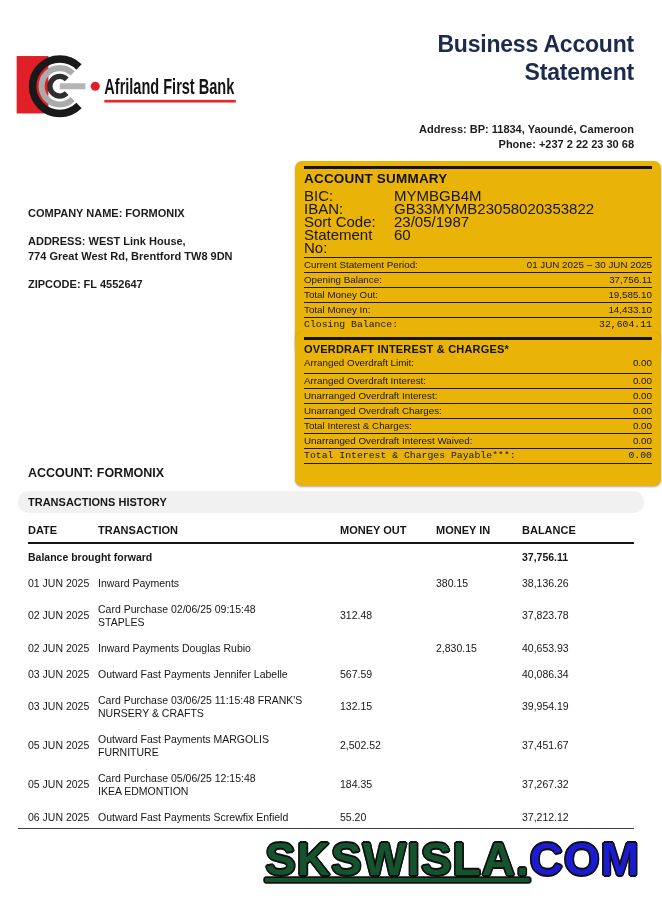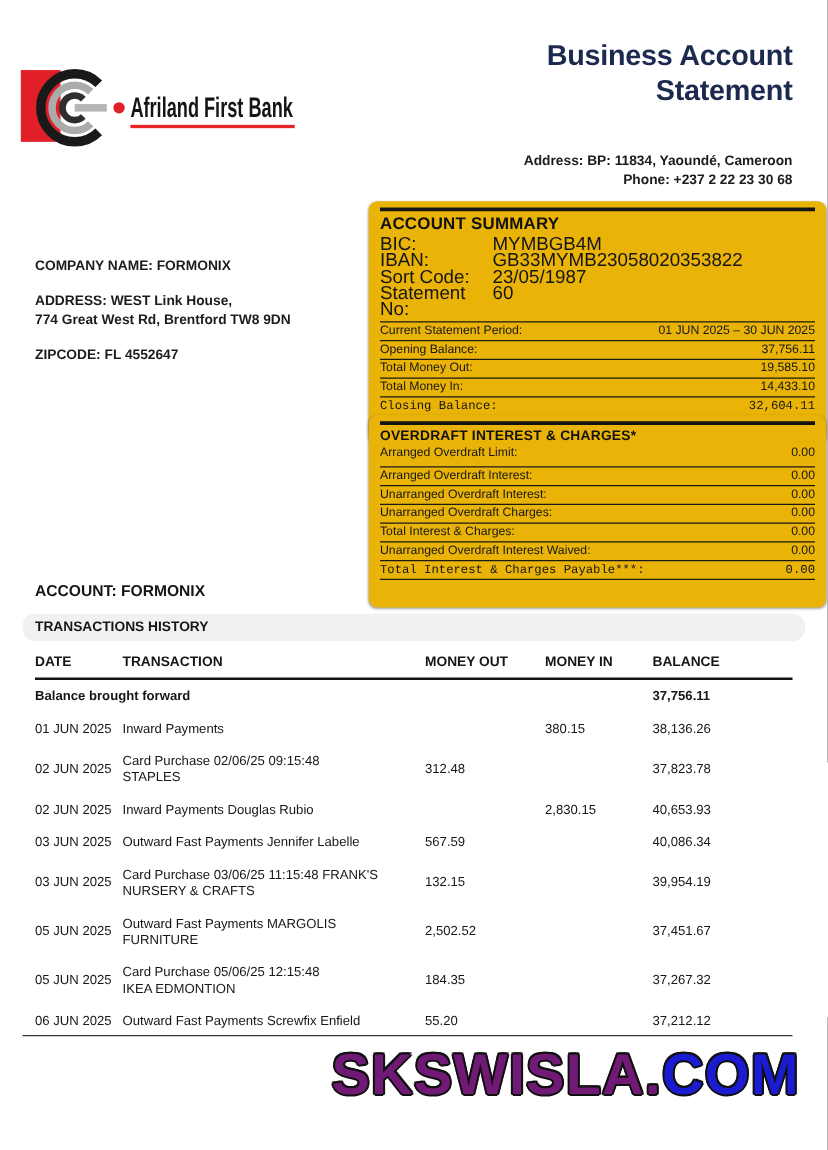--- a/index.html
+++ b/index.html
@@ -286,16 +286,16 @@
           <div class="desc-line">Outward Fast Payments Screwfix Enfield</div>
         </div>
       <div class="num pad-r">55.20</div>
       <div class="num pad-r"></div>
       <div class="num">37,212.12</div>
     </div>
   </div>
 
   <div class="bottom-rule"></div>
   <div class="watermark">
-    <span style="color:#701a75;">SKSWISLA.</span><span style="color:#1b1bd1;">COM</span>
+    <span style="color:#14532d;text-decoration:underline;">SKSWISLA.</span><span style="color:#1b1bd1;">COM</span>
   </div>
 
 </div>
 
 </body></html>

